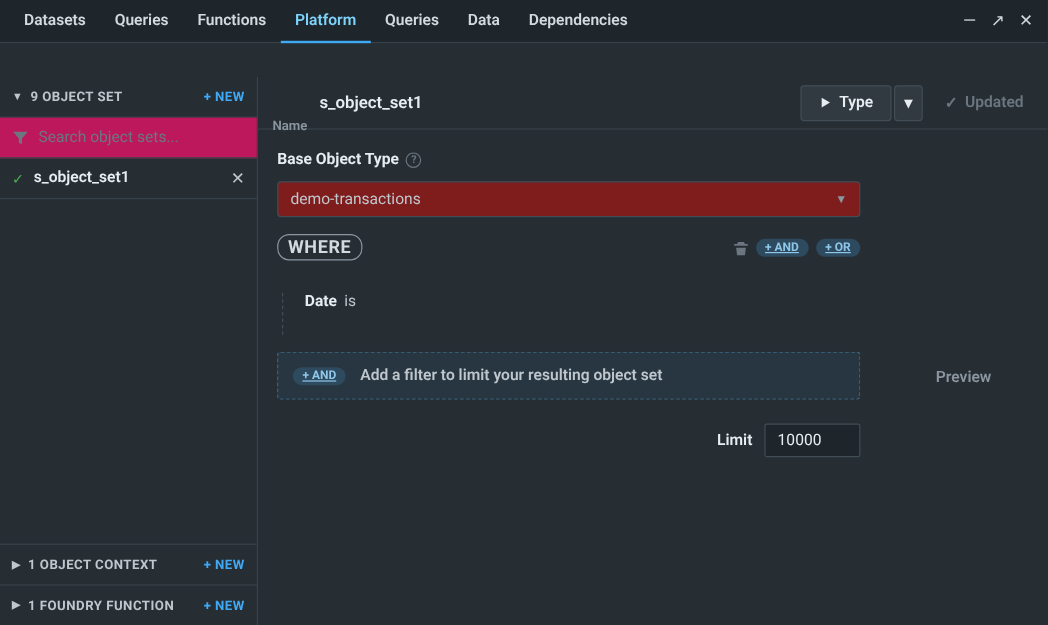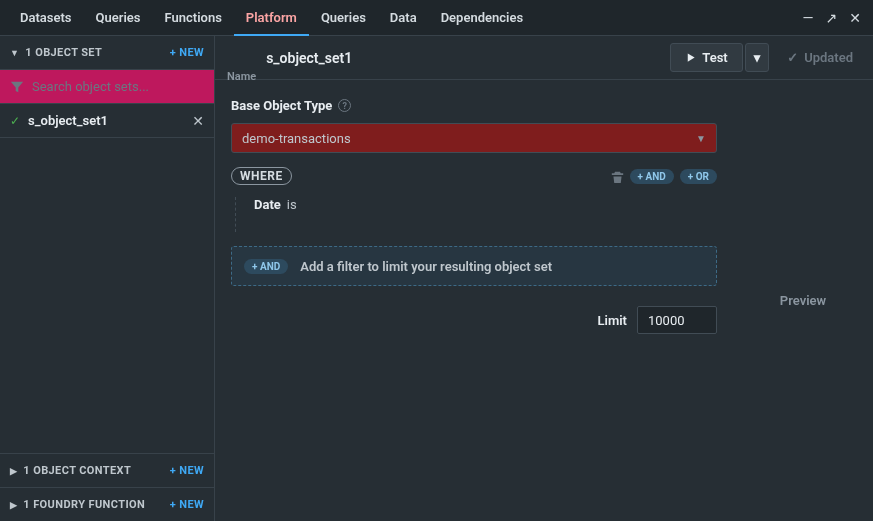--- a/index.html
+++ b/index.html
@@ -14,40 +14,41 @@
   font-size: 13px;
   width: 873px;
   height: 521px;
   overflow: hidden;
 }
 .root {
   display: flex;
   flex-direction: column;
   width: 100%;
   height: 100%;
+  gap: 28px;
 }
 .tabbar {
   display: flex;
   align-items: center;
   height: 36px;
   background: #1f262b;
   border-bottom: 1px solid #38424a;
   padding: 0 8px;
 }
 .tab {
   padding: 0 12px;
   height: 36px;
   line-height: 36px;
   color: #d4dbe0;
   font-weight: 600;
   font-size: 13px;
   cursor: pointer;
 }
 .tab.active {
-  color: #fca5a5;
+  color: #7dd3fc;
   border-bottom: 2px solid #3fa9f5;
 }
 .tabbar-spacer { flex: 1; }
 .win-controls { display: flex; gap: 4px; align-items: center; }
 .win-btn {
   color: #d4dbe0;
   font-size: 14px;
   padding: 0 4px;
   cursor: pointer;
 }
@@ -233,38 +234,39 @@
 .where-row {
   display: flex;
   align-items: center;
   margin-top: 14px;
   gap: 6px;
 }
 .where-pill {
   border: 1px solid #8b96a0;
   border-radius: 10px;
   padding: 1px 8px;
-  font-size: 12px;
+  font-size: 15px;
   font-weight: 700;
   letter-spacing: 0.5px;
   color: #d4dbe0;
 }
 .where-spacer { flex: 1; }
 .trash-icon { color: #6b7680; font-size: 13px; cursor: pointer; }
 .op-pill {
   background: #2d4a5e;
   color: #8fc7ea;
   border-radius: 10px;
   padding: 2px 8px;
   font-size: 10px;
   font-weight: 700;
   cursor: pointer;
+  text-decoration: underline;
 }
 .filter-block {
-  margin-top: 12px;
+  margin-top: 27px;
   margin-left: 4px;
   border-left: 1px dashed #414c55;
   padding-left: 18px;
   padding-bottom: 20px;
 }
 .filter-field-row {
   display: flex;
   align-items: center;
   gap: 6px;
   color: #e8edf1;
@@ -358,21 +360,21 @@
       <span class="win-btn">—</span>
       <span class="win-btn">↗</span>
       <span class="win-btn">✕</span>
     </div>
   </div>
 
   <div class="body">
     <div class="sidebar">
       <div class="side-header">
         <span class="chev">▼</span>
-        <span>1 OBJECT SET</span>
+        <span>9 OBJECT SET</span>
         <span class="spacer"></span>
         <span class="new-btn">+ NEW</span>
       </div>
       <div class="search-row">
         <span class="filter-icon">
           <svg viewBox="0 0 16 16" width="14" height="14" fill="currentColor">
               <path d="M1 2h14l-5.5 6.5V14l-3-1.5V8.5L1 2z"></path>
             </svg>
         </span>
         <input type="text" placeholder="Search object sets..." style="">
@@ -401,21 +403,21 @@
       <div class="main-toolbar">
         <span class="lbl">Name</span>
         <span class="val">s_object_set1</span>
         <div class="btn-group">
           <div class="btn test">
             <span>
               <svg viewBox="0 0 16 16" width="11" height="11" fill="currentColor">
                   <path d="M4 2l10 6-10 6V2z"></path>
                 </svg>
             </span>
-            <span>Test</span>
+            <span>Type</span>
           </div>
           <div class="btn caret">
             <span>▾</span>
           </div>
         </div>
         <div class="updated">
           <span>✓</span>
           <span>Updated</span>
         </div>
       </div>

